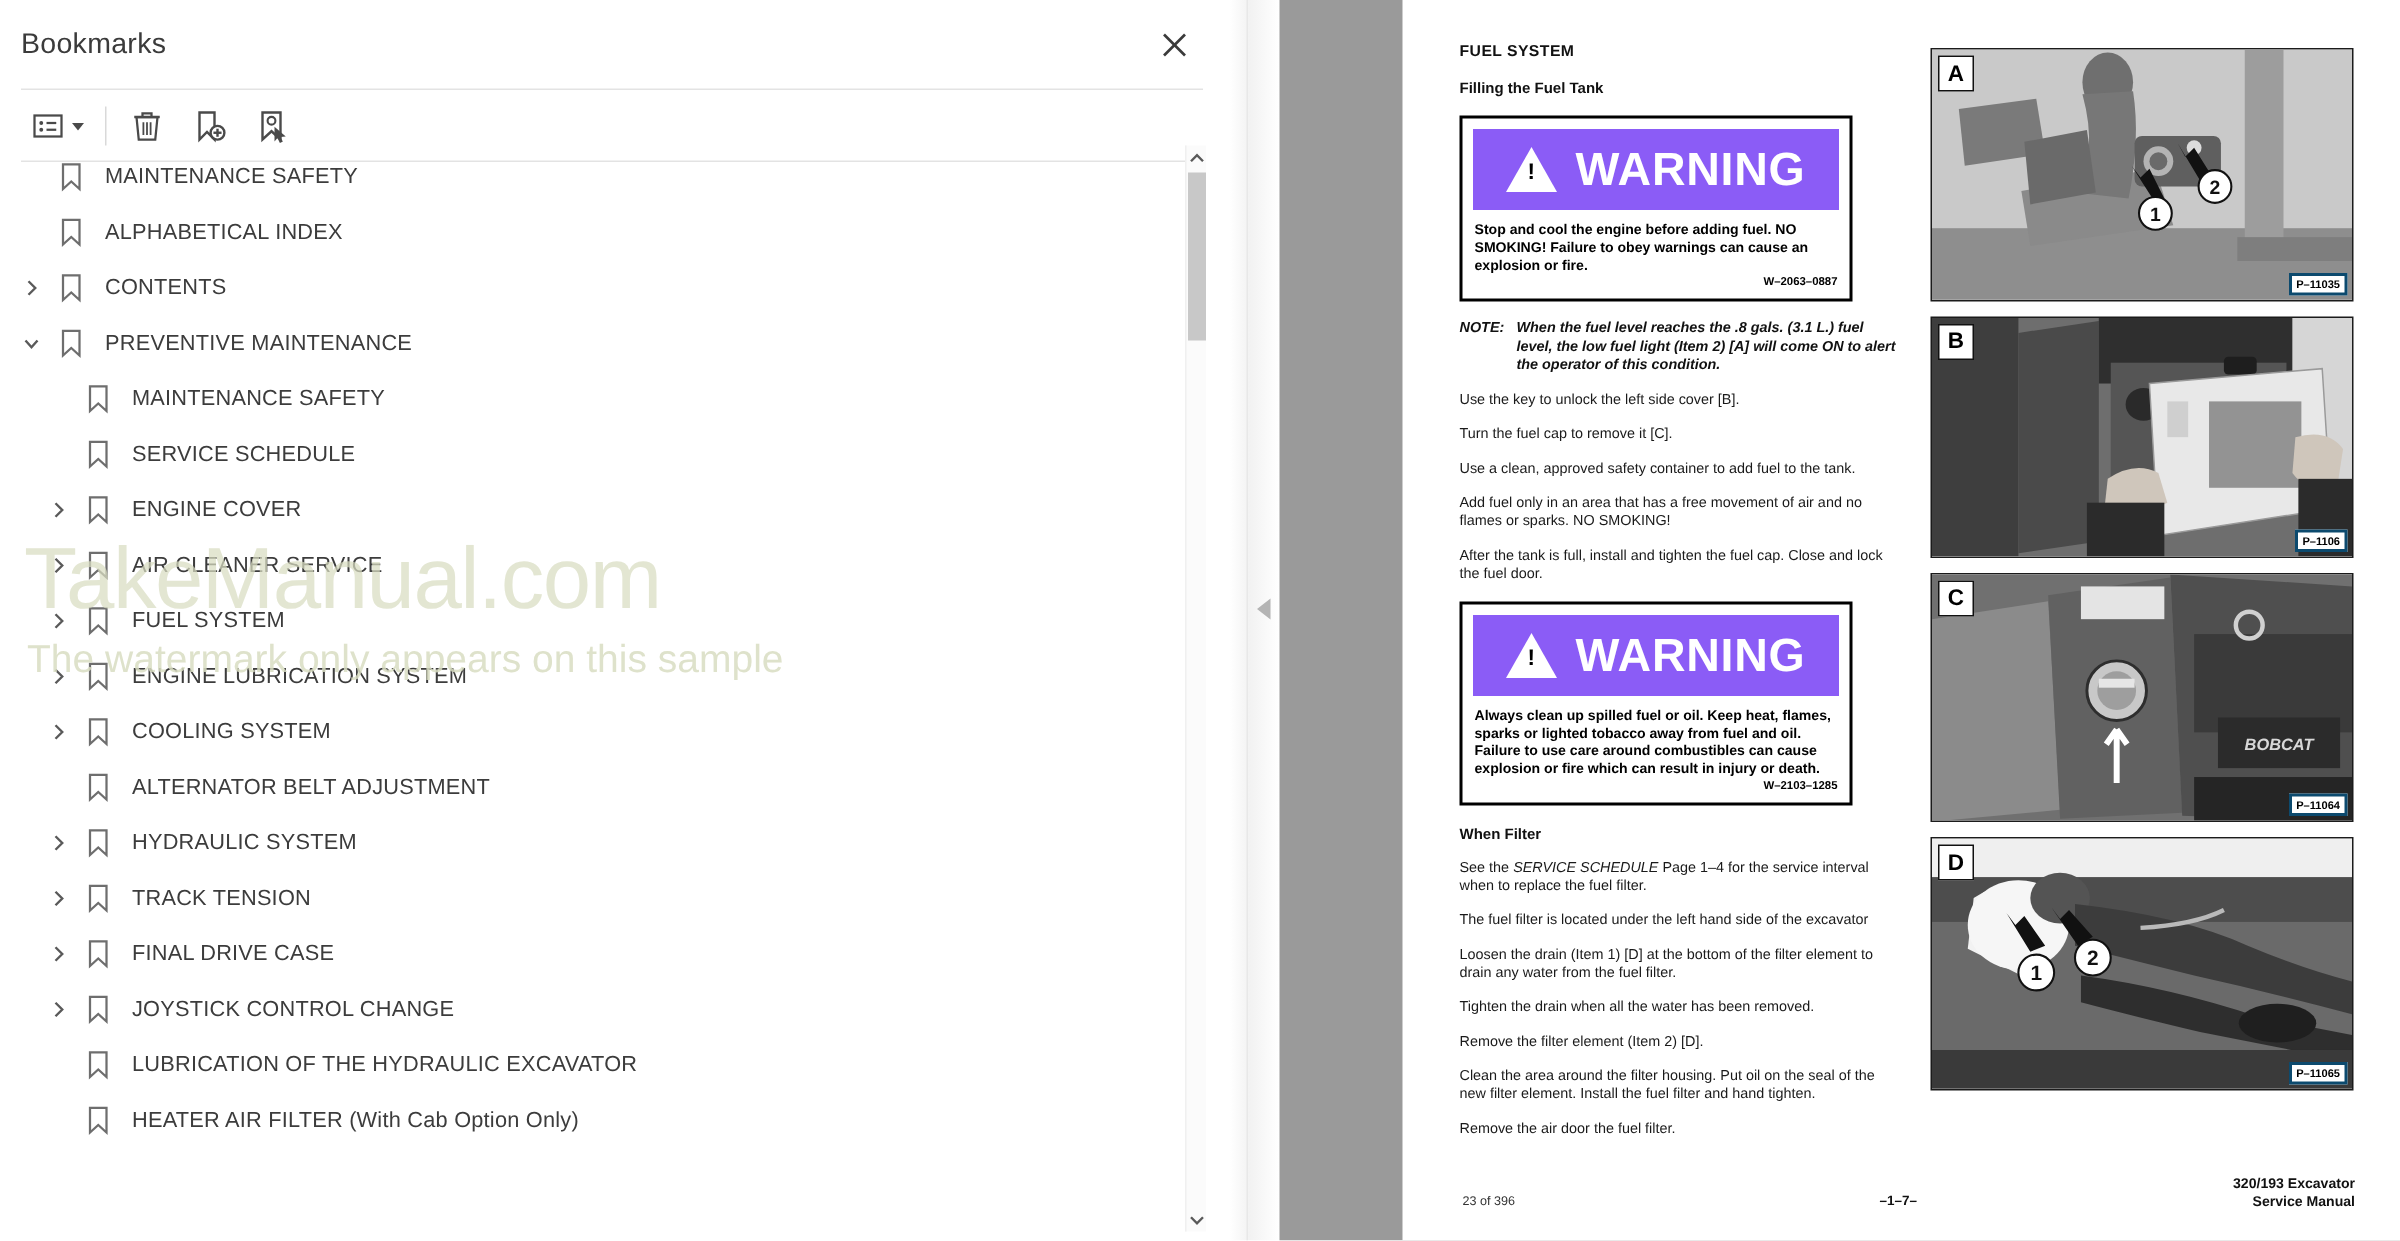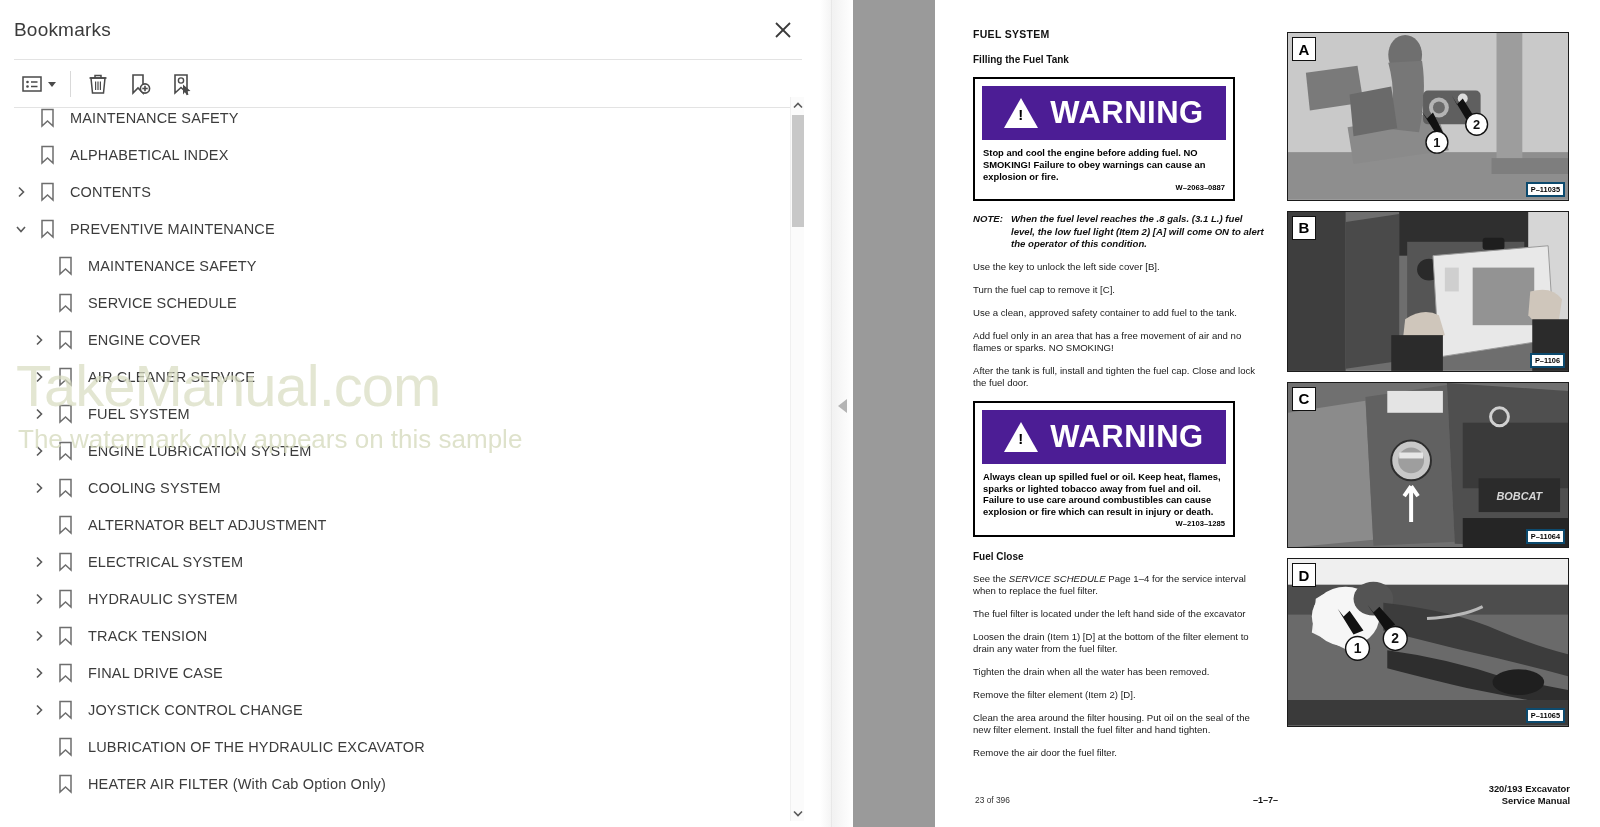--- a/index.html
+++ b/index.html
@@ -145,21 +145,21 @@
   .note-lbl { flex: 0 0 38px; }
   .note-body { flex: 1; }
   .ital { font-style: italic; }
 
   
   .warn-box {
     margin-top: 12px; border: 2px solid #000; background: #fff;
     padding: 5px; width: 262px;
   }
   .warn-bar {
-    background: #4c1d95; height: 58px; display: flex; align-items: center;
+    background: #8b5cf6; height: 58px; display: flex; align-items: center;
     justify-content: center; gap: 12px; border: 2px solid #fff;
   }
   .warn-tri {
     width: 0; height: 0; border-left: 17px solid transparent;
     border-right: 17px solid transparent; border-bottom: 30px solid #fff;
     position: relative;
   }
   .warn-tri::after {
     content: "!"; position: absolute; left: -3px; top: 9px;
     color: #000; font-size: 15px; font-weight: bold; line-height: 1;
@@ -410,33 +410,20 @@
             <span class="twisty">
               <svg width="12" height="12" viewBox="0 0 12 12">
                 <path d="M4 1.5 L8.5 6 L4 10.5" fill="none" stroke="#5a5a5a" stroke-width="1.6"></path>
               </svg>
             </span>
             <span class="bm-icon">
               <svg width="15" height="20" viewBox="0 0 15 20">
                 <path d="M2 1.5 L13 1.5 L13 18 L7.5 13 L2 18 Z" fill="none" stroke="#6e6e6e" stroke-width="1.5"></path>
               </svg>
             </span>
-            <span class="bm-label">ELECTRICAL SYSTEM</span>
-          </div>
-          <div class="bm-row lvl1">
-            <span class="twisty">
-              <svg width="12" height="12" viewBox="0 0 12 12">
-                <path d="M4 1.5 L8.5 6 L4 10.5" fill="none" stroke="#5a5a5a" stroke-width="1.6"></path>
-              </svg>
-            </span>
-            <span class="bm-icon">
-              <svg width="15" height="20" viewBox="0 0 15 20">
-                <path d="M2 1.5 L13 1.5 L13 18 L7.5 13 L2 18 Z" fill="none" stroke="#6e6e6e" stroke-width="1.5"></path>
-              </svg>
-            </span>
             <span class="bm-label">HYDRAULIC SYSTEM</span>
           </div>
           <div class="bm-row lvl1">
             <span class="twisty">
               <svg width="12" height="12" viewBox="0 0 12 12">
                 <path d="M4 1.5 L8.5 6 L4 10.5" fill="none" stroke="#5a5a5a" stroke-width="1.6"></path>
               </svg>
             </span>
             <span class="bm-icon">
               <svg width="15" height="20" viewBox="0 0 15 20">
@@ -550,21 +537,21 @@
 
           <div class="warn-box">
             <div class="warn-bar">
               <span class="warn-tri"></span>
               <span class="warn-word">WARNING</span>
             </div>
             <div class="warn-text">Always clean up spilled fuel or oil. Keep heat, flames, sparks or lighted tobacco away from fuel   and oil. Failure to          use   care   around combustibles   can cause explosion or fire which can result in injury or death.</div>
             <div class="warn-code">W–2103–1285</div>
           </div>
 
-          <div class="sub-title">Fuel Close</div>
+          <div class="sub-title">When Filter</div>
           <div class="body-p"><span>See the </span><span class="ital">SERVICE SCHEDULE</span><span> Page 1–4 for the service interval when to replace the fuel filter.</span></div>
           <div class="body-p">The fuel filter is located under the left hand side of the excavator</div>
           <div class="body-p">Loosen the drain (Item 1)  [D] at the bottom of the filter element to drain any water from the fuel filter.</div>
           <div class="body-p">Tighten the drain when all the water has been removed.</div>
           <div class="body-p">Remove the filter element (Item 2) [D].</div>
           <div class="body-p">Clean the area around the filter housing. Put   oil on the seal of the new filter element. Install the fuel filter and hand tighten.</div>
           <div class="body-p">Remove the air door the fuel filter.</div>
         </div>
 
         <div class="photos">

